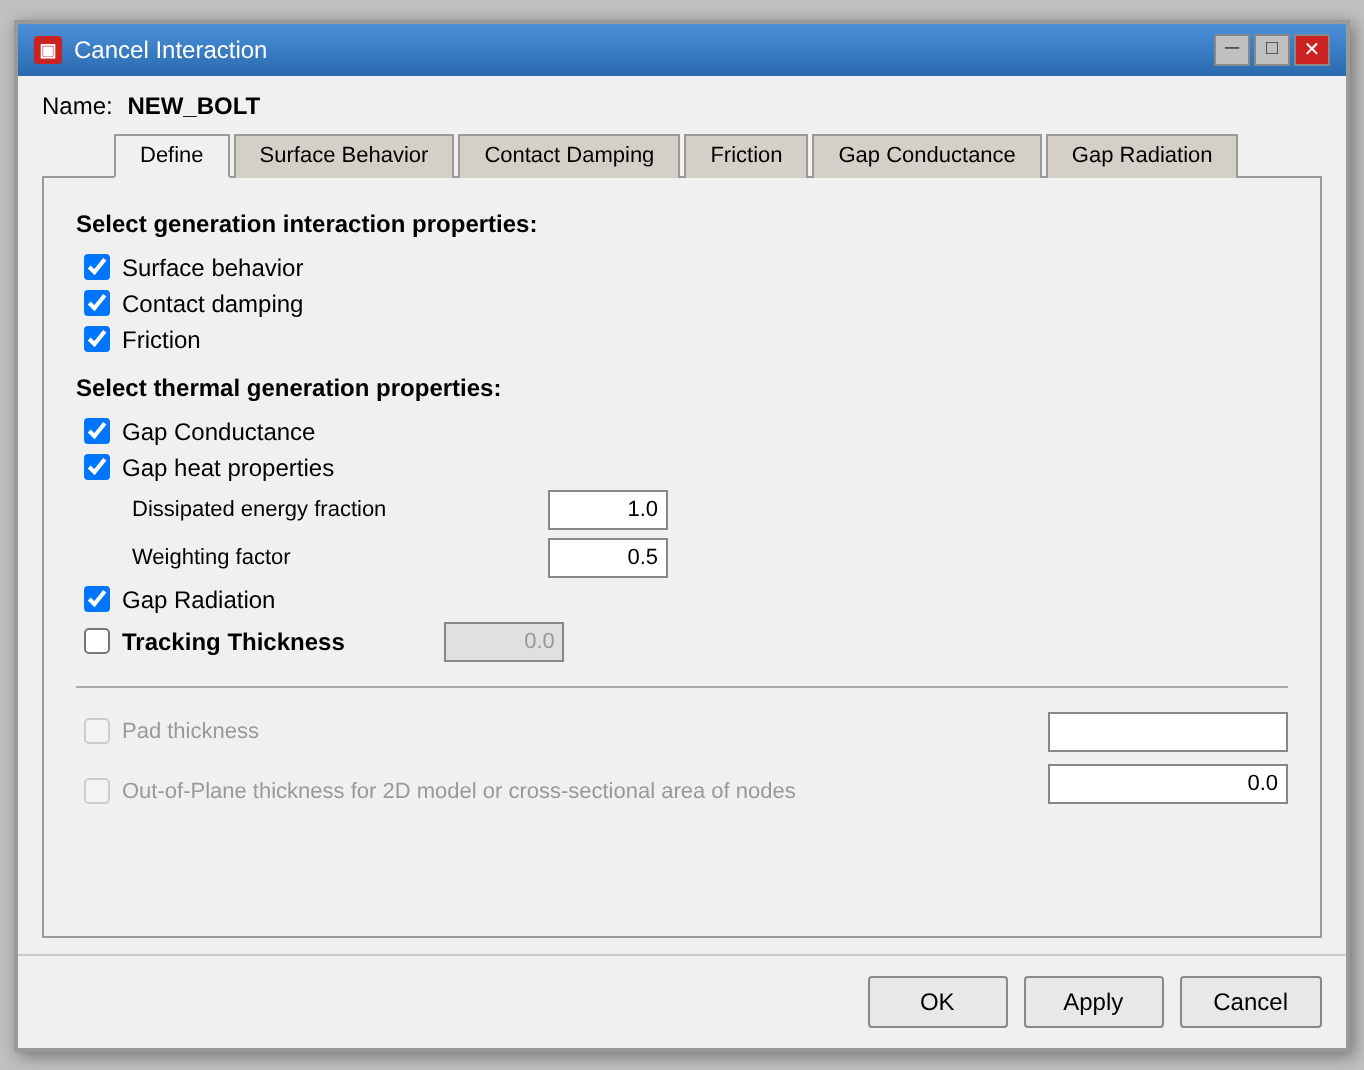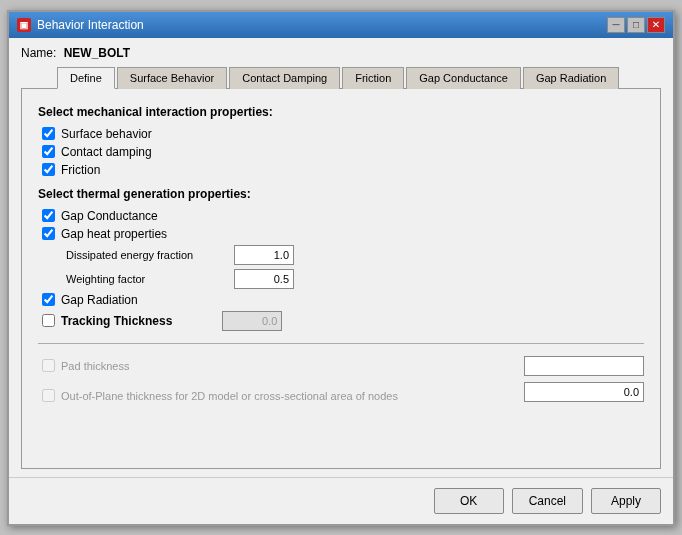--- a/index.html
+++ b/index.html
@@ -135,20 +135,21 @@
       font-size: 11px;
     }
     .input-field {
       width: 60px;
       height: 20px;
       border: 1px solid #888;
       background: white;
       text-align: right;
       padding: 1px 4px;
       font-size: 11px;
+      margin-left: 40px;
     }
     .input-field:disabled {
       background: #e0e0e0;
       color: #999;
     }
     .divider {
       border: none;
       border-top: 1px solid #aaa;
       margin: 12px 0;
     }
@@ -205,21 +206,21 @@
       background: #e8e8e8;
     }
   </style>
 </head>
 <body>
 
 <div class="window">
   <div class="title-bar">
     <div class="title-bar-left">
       <div class="title-icon">▣</div>
-      <span class="title-text">Behavior Interaction</span>
+      <span class="title-text">Cancel Interaction</span>
     </div>
     <div class="title-buttons">
       <div class="title-btn">─</div>
       <div class="title-btn">□</div>
       <div class="title-btn close">✕</div>
     </div>
   </div>
 
   <div class="window-body">
     <div class="name-row">
@@ -231,21 +232,21 @@
       <div class="tab active">Define</div>
       <div class="tab">Surface Behavior</div>
       <div class="tab">Contact Damping</div>
       <div class="tab">Friction</div>
       <div class="tab">Gap Conductance</div>
       <div class="tab">Gap Radiation</div>
     </div>
 
     <div class="content-area">
 
-      <div class="section-title">Select mechanical interaction properties:</div>
+      <div class="section-title">Select generation interaction properties:</div>
 
       <div class="checkbox-row">
         <input type="checkbox" checked="" style="">
         <label>Surface behavior</label>
       </div>
       <div class="checkbox-row">
         <input type="checkbox" checked="" style="">
         <label>Contact damping</label>
       </div>
       <div class="checkbox-row">
@@ -296,16 +297,16 @@
           <input type="checkbox" disabled="" style="">
           <label class="disabled-label" style="font-size:11px;">Out-of-Plane thickness for 2D model or cross-sectional area of nodes</label>
           <input type="text" class="input-wide" value="0.0" style="">
         </div>
       </div>
     </div>
   </div>
 
   <div class="footer">
     <button class="btn">OK</button>
+    <button class="btn btn-apply">Apply</button>
     <button class="btn">Cancel</button>
-    <button class="btn btn-apply">Apply</button>
   </div>
 </div>
 
 </body></html>

